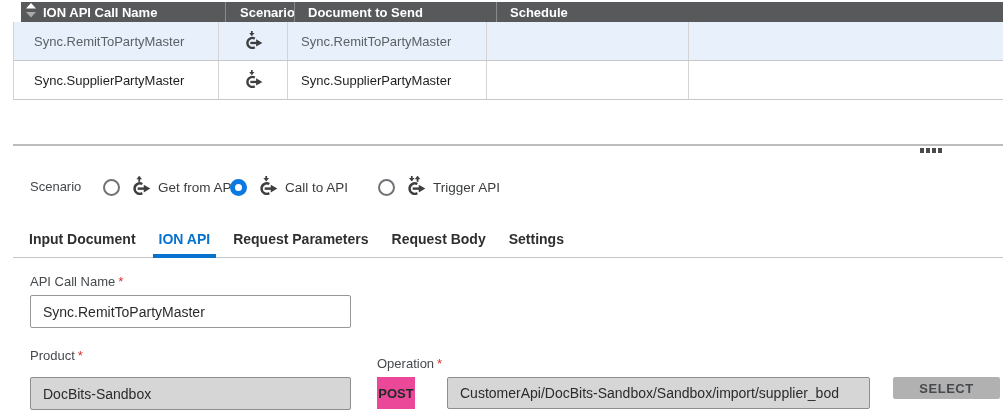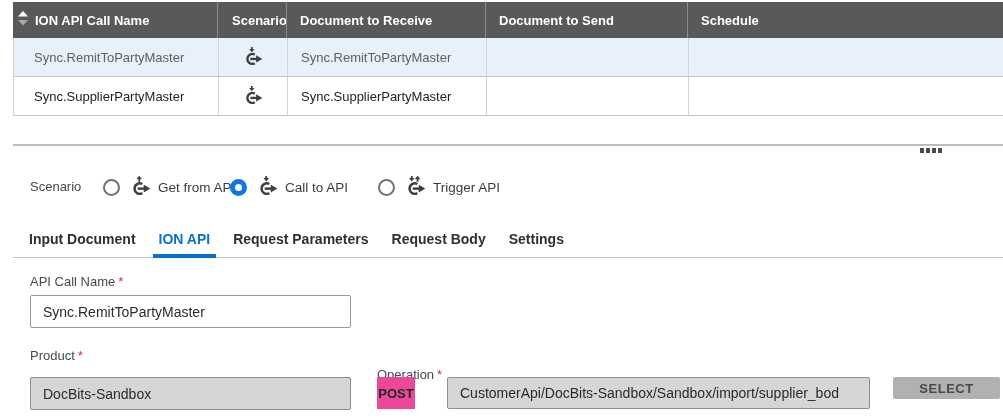--- a/index.html
+++ b/index.html
@@ -2,21 +2,21 @@
 <html><head>
 <meta charset="utf-8">
 <style>
   * { margin:0; padding:0; box-sizing:border-box; }
   html,body { width:1003px; height:419px; background:#fff; overflow:hidden;
     font-family:"Liberation Sans", sans-serif; }
   .screen { position:relative; width:1003px; height:419px; background:#fff; }
 
   
   .grid { position:absolute; left:13px; top:2px; right:0; }
-  .grid-header { display:flex; height:36px; background:#58595b; color:#fff; }
+  .grid-header { display:flex; height:20px; background:#58595b; color:#fff;margin-left:8px; }
   .gh-cell { display:flex; align-items:center; font-size:13px; font-weight:bold;
     border-right:1px solid #8a8a8a; padding-left:13px; overflow:hidden; white-space:nowrap; }
   .gh-cell:last-child { border-right:none; }
   .grid-row { display:flex; height:39px; background:#fff; border-bottom:1px solid #c8c8c8;
     border-left:1px solid #d4d4d4; }
   .grid-row.selected { background:#e7f0fb; }
   .gr-cell { display:flex; align-items:center; font-size:13px; color:#1e1e1e;
     border-right:1px solid #d4d4d4; padding-left:13px; overflow:hidden; white-space:nowrap; }
   .gr-cell:last-child { border-right:none; }
   .grid-row.selected .gr-cell { color:#5d6165; }
@@ -57,21 +57,21 @@
   .field-label { position:absolute; font-size:13px; color:#45494c; white-space:nowrap; }
   .req { color:#d9302c; margin-left:3px; }
   .text-input { position:absolute; height:33px; border:1px solid #979797; border-radius:2px;
     background:#fff; font-family:"Liberation Sans",sans-serif; font-size:14px; color:#2b2b2b;
     padding:0 12px; outline:none; }
   .text-input.disabled { background:#d6d6d6; border-color:#8e8e8e; }
   .lbl-apiname { left:30px; top:274px; }
   .inp-apiname { left:30px; top:295px; width:321px; }
   .lbl-product { left:30px; top:348px; }
   .inp-product { left:30px; top:377px; width:321px; }
-  .lbl-operation { left:377px; top:356px;margin-top:11px; }
+  .lbl-operation { left:377px; top:356px; }
   .method-badge { position:absolute; left:377px; top:377px; width:38px; height:32px;
     background:#ec4899; border-radius:0; display:flex; align-items:center; justify-content:center;
     font-size:13px; font-weight:bold; color:#1d2b23; }
   .inp-endpoint { left:447px; top:377px; width:423px; height:32px; background:#d4d4d4;
     border-color:#949494; }
   .select-btn { position:absolute; left:893px; top:377px; width:107px; height:22px;
     background:#b1b1b1; border:none; border-radius:2px; font-family:"Liberation Sans",sans-serif;
     font-size:13px; font-weight:bold; color:#474a4d; letter-spacing:0.5px; cursor:pointer; }
 </style>
 </head>
@@ -104,23 +104,20 @@
           <svg width="10" height="15" viewBox="0 0 10 15">
             <path d="M5 0 L10 5.5 L0 5.5 Z" fill="#ffffff"></path>
             <path d="M0 9 L10 9 L5 14.5 Z" fill="#a9a9a9"></path>
           </svg>
         </span>
         <span>ION API Call Name</span>
       </div>
       <div class="gh-cell c2">
         <span>Scenario</span>
       </div>
-      <div class="gh-cell c3">
-        <span>Document to Receive</span>
-      </div>
       <div class="gh-cell c4">
         <span>Document to Send</span>
       </div>
       <div class="gh-cell c5">
         <span>Schedule</span>
       </div>
     </div>
 
     <div class="grid-row selected">
       <div class="gr-cell c1">Sync.RemitToPartyMaster</div>

